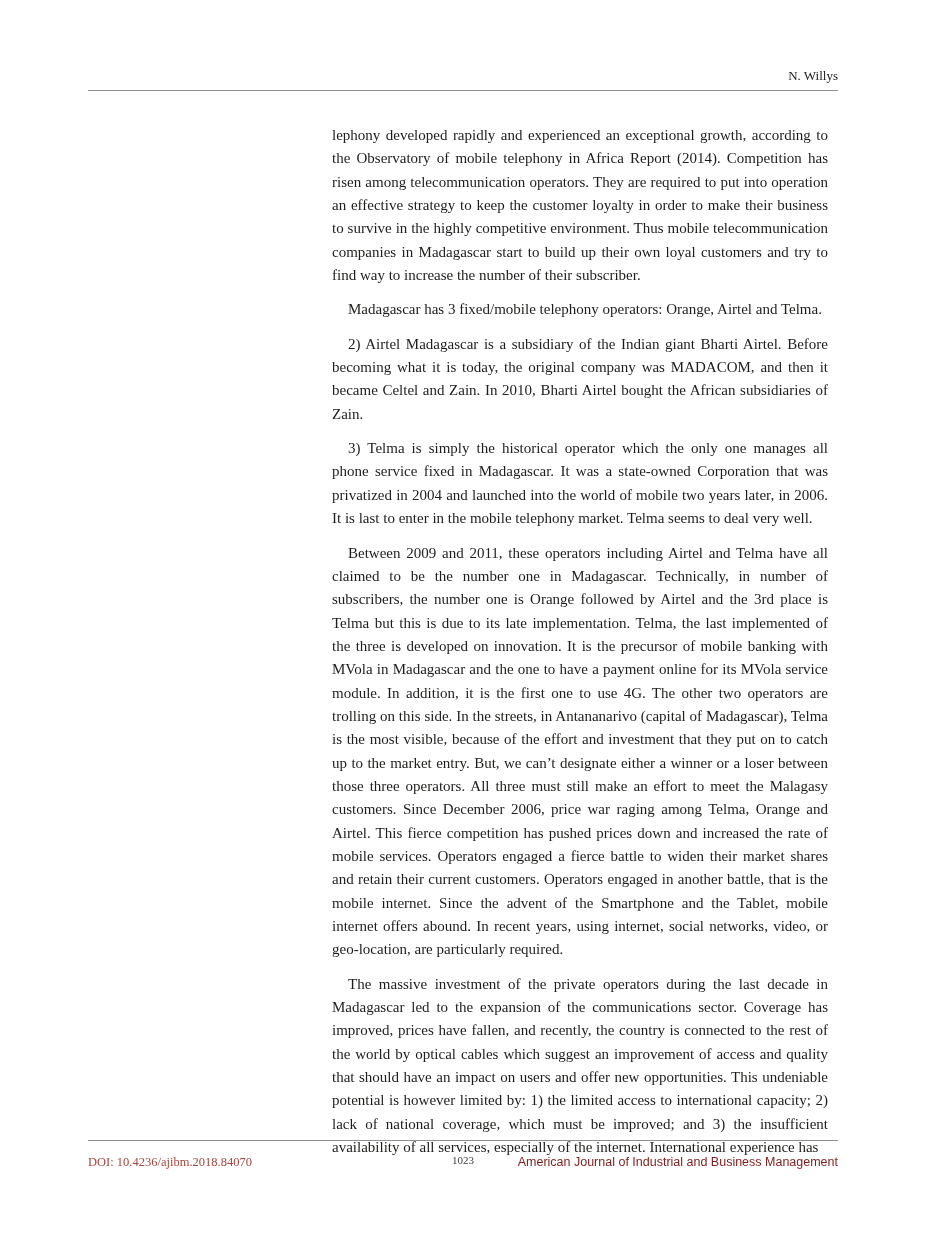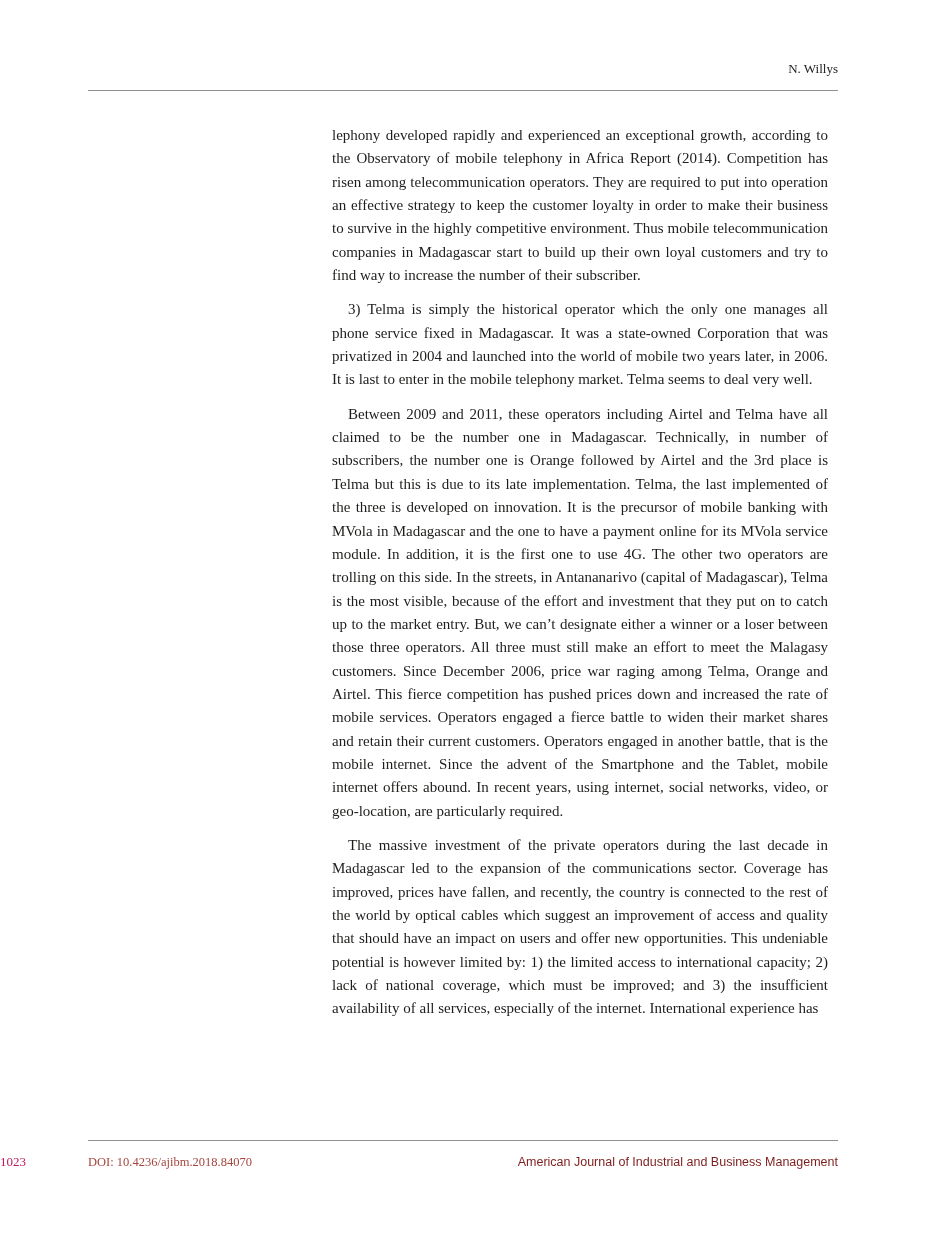--- a/index.html
+++ b/index.html
@@ -9,21 +9,21 @@
     width: 926px;
     height: 1256px;
     margin: 0 auto;
     background: #ffffff;
     font-family: "Liberation Serif", "DejaVu Serif", serif;
     color: #1d1d1b;
     overflow: hidden;
   }
   .running-head {
     position: absolute;
-    top: 61px;
+    top: 68px;
     right: 88px;
     font-size: 13px;
     color: #222222;
   }
   .header-rule {
     position: absolute;
     top: 90px;
     left: 88px;
     right: 88px;
     height: 1px;
@@ -55,23 +55,23 @@
     font-family: Liberation Serif, serif;
     font-size: 12.5px;
     color: #a5453e;
     cursor: pointer;
   }
   .footer-page {
     position: absolute;
     top: 1154px;
     left: 0;
     width: 926px;
-    text-align: left;
-    font-size: 13px;
-    color: #be185d;
+    text-align: center;
+    font-size: 11px;
+    color: #404040;
   }
   .footer-journal {
     position: absolute;
     top: 1155px;
     right: 88px;
     font-family: "Liberation Sans", sans-serif;
     font-size: 12.5px;
     color: #7f1d1d;
     cursor: pointer;
   }
@@ -80,20 +80,22 @@
 <body>
 
 <div class="page">
 
   <div class="running-head">N. Willys</div>
 
   <div class="header-rule"></div>
 
   <div class="article-body">
     <p class="no-indent">lephony developed rapidly and experienced an exceptional growth, according to the Observatory of mobile telephony in Africa Report (2014). Competition has risen among telecommunication operators. They are required to put into operation an effective strategy to keep the customer loyalty in order to make their business to survive in the highly competitive environment. Thus mobile telecommunication companies in Madagascar start to build up their own loyal customers and try to find way to increase the number of their subscriber.</p>
+    <p>Madagascar has 3 fixed/mobile telephony operators: Orange, Airtel and Telma.</p>
+    <p>2) Airtel Madagascar is a subsidiary of the Indian giant Bharti Airtel. Before becoming what it is today, the original company was MADACOM, and then it became Celtel and Zain. In 2010, Bharti Airtel bought the African subsidiaries of Zain.</p>
     <p>3) Telma is simply the historical operator which the only one manages all phone service fixed in Madagascar. It was a state-owned Corporation that was privatized in 2004 and launched into the world of mobile two years later, in 2006. It is last to enter in the mobile telephony market. Telma seems to deal very well.</p>
     <p>Between 2009 and 2011, these operators including Airtel and Telma have all claimed to be the number one in Madagascar. Technically, in number of subscribers, the number one is Orange followed by Airtel and the 3rd place is Telma but this is due to its late implementation. Telma, the last implemented of the three is developed on innovation. It is the precursor of mobile banking with MVola in Madagascar and the one to have a payment online for its MVola service module. In addition, it is the first one to use 4G. The other two operators are trolling on this side. In the streets, in Antananarivo (capital of Madagascar), Telma is the most visible, because of the effort and investment that they put on to catch up to the market entry. But, we can’t designate either a winner or a loser between those three operators. All three must still make an effort to meet the Malagasy customers. Since December 2006, price war raging among Telma, Orange and Airtel. This fierce competition has pushed prices down and increased the rate of mobile services. Operators engaged a fierce battle to widen their market shares and retain their current customers. Operators engaged in another battle, that is the mobile internet. Since the advent of the Smartphone and the Tablet, mobile internet offers abound. In recent years, using internet, social networks, video, or geo-location, are particularly required.</p>
     <p>The massive investment of the private operators during the last decade in Madagascar led to the expansion of the communications sector. Coverage has improved, prices have fallen, and recently, the country is connected to the rest of the world by optical cables which suggest an improvement of access and quality that should have an impact on users and offer new opportunities. This undeniable potential is however limited by: 1) the limited access to international capacity; 2) lack of national coverage, which must be improved; and 3) the insufficient availability of all services, especially of the internet. International experience has</p>
   </div>
 
   <div class="footer-rule"></div>
 
   <div class="footer-page">1023</div>
 
   <span class="footer-doi">DOI: 10.4236/ajibm.2018.84070</span>

